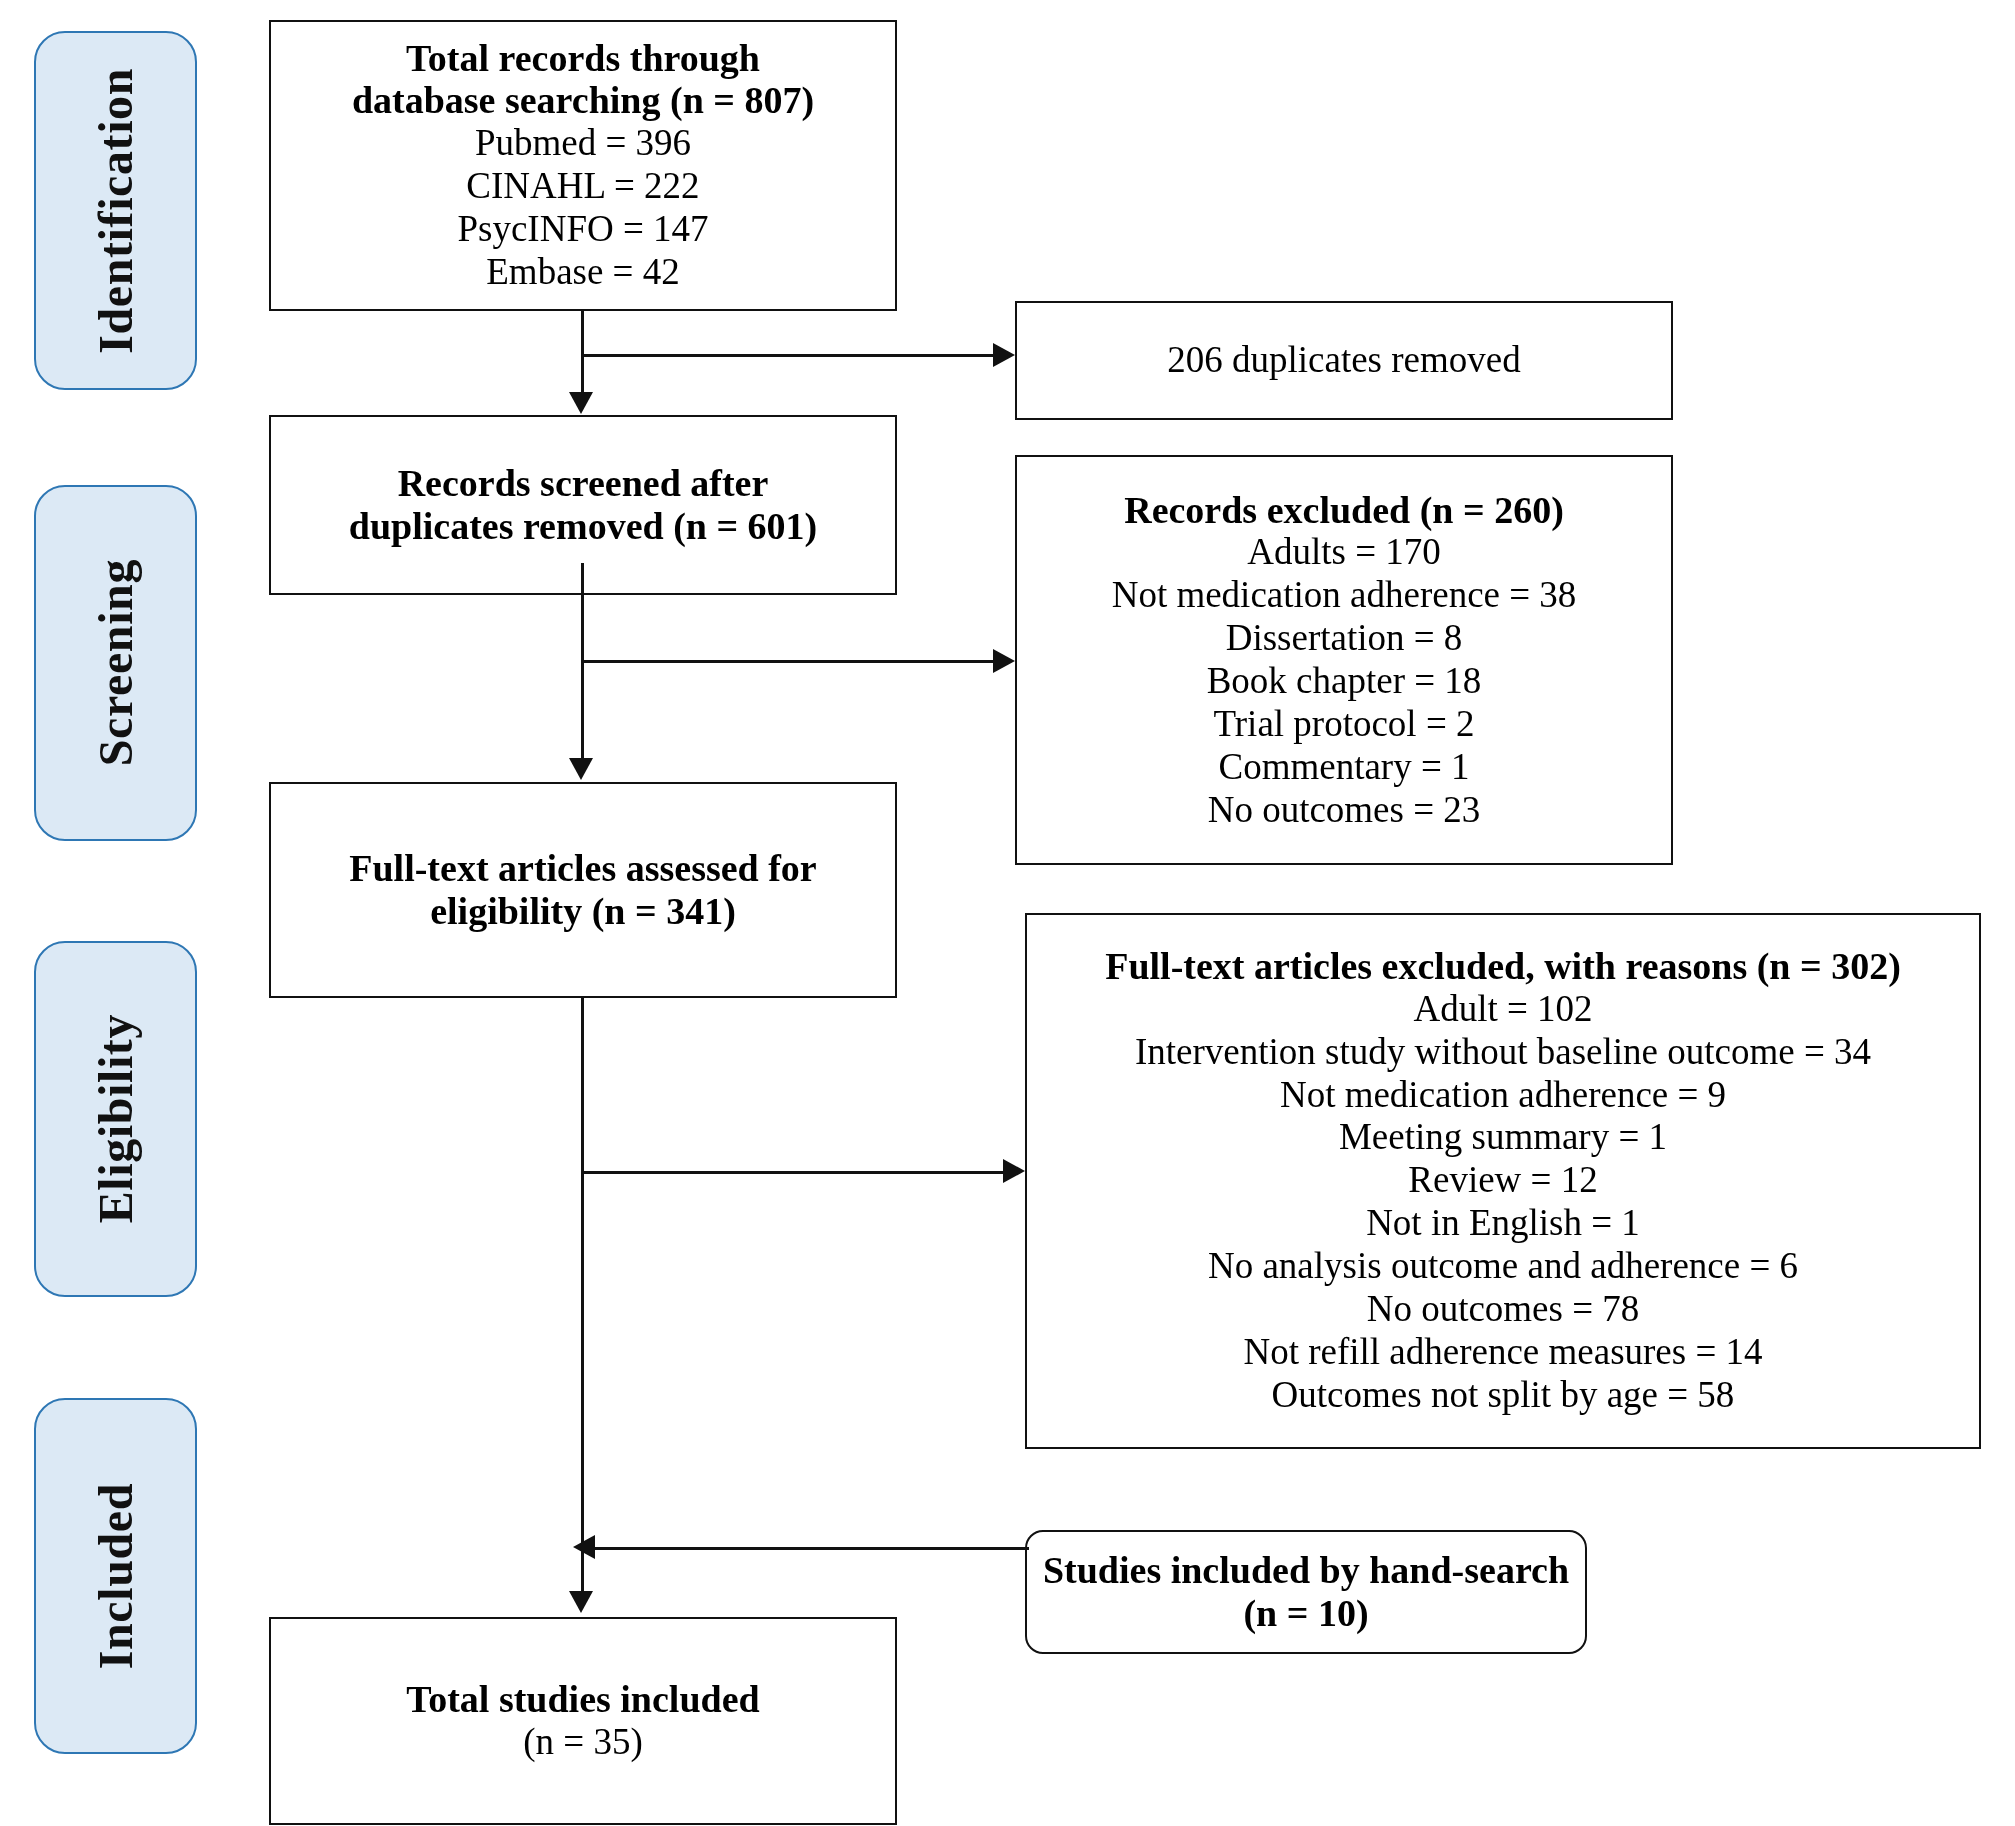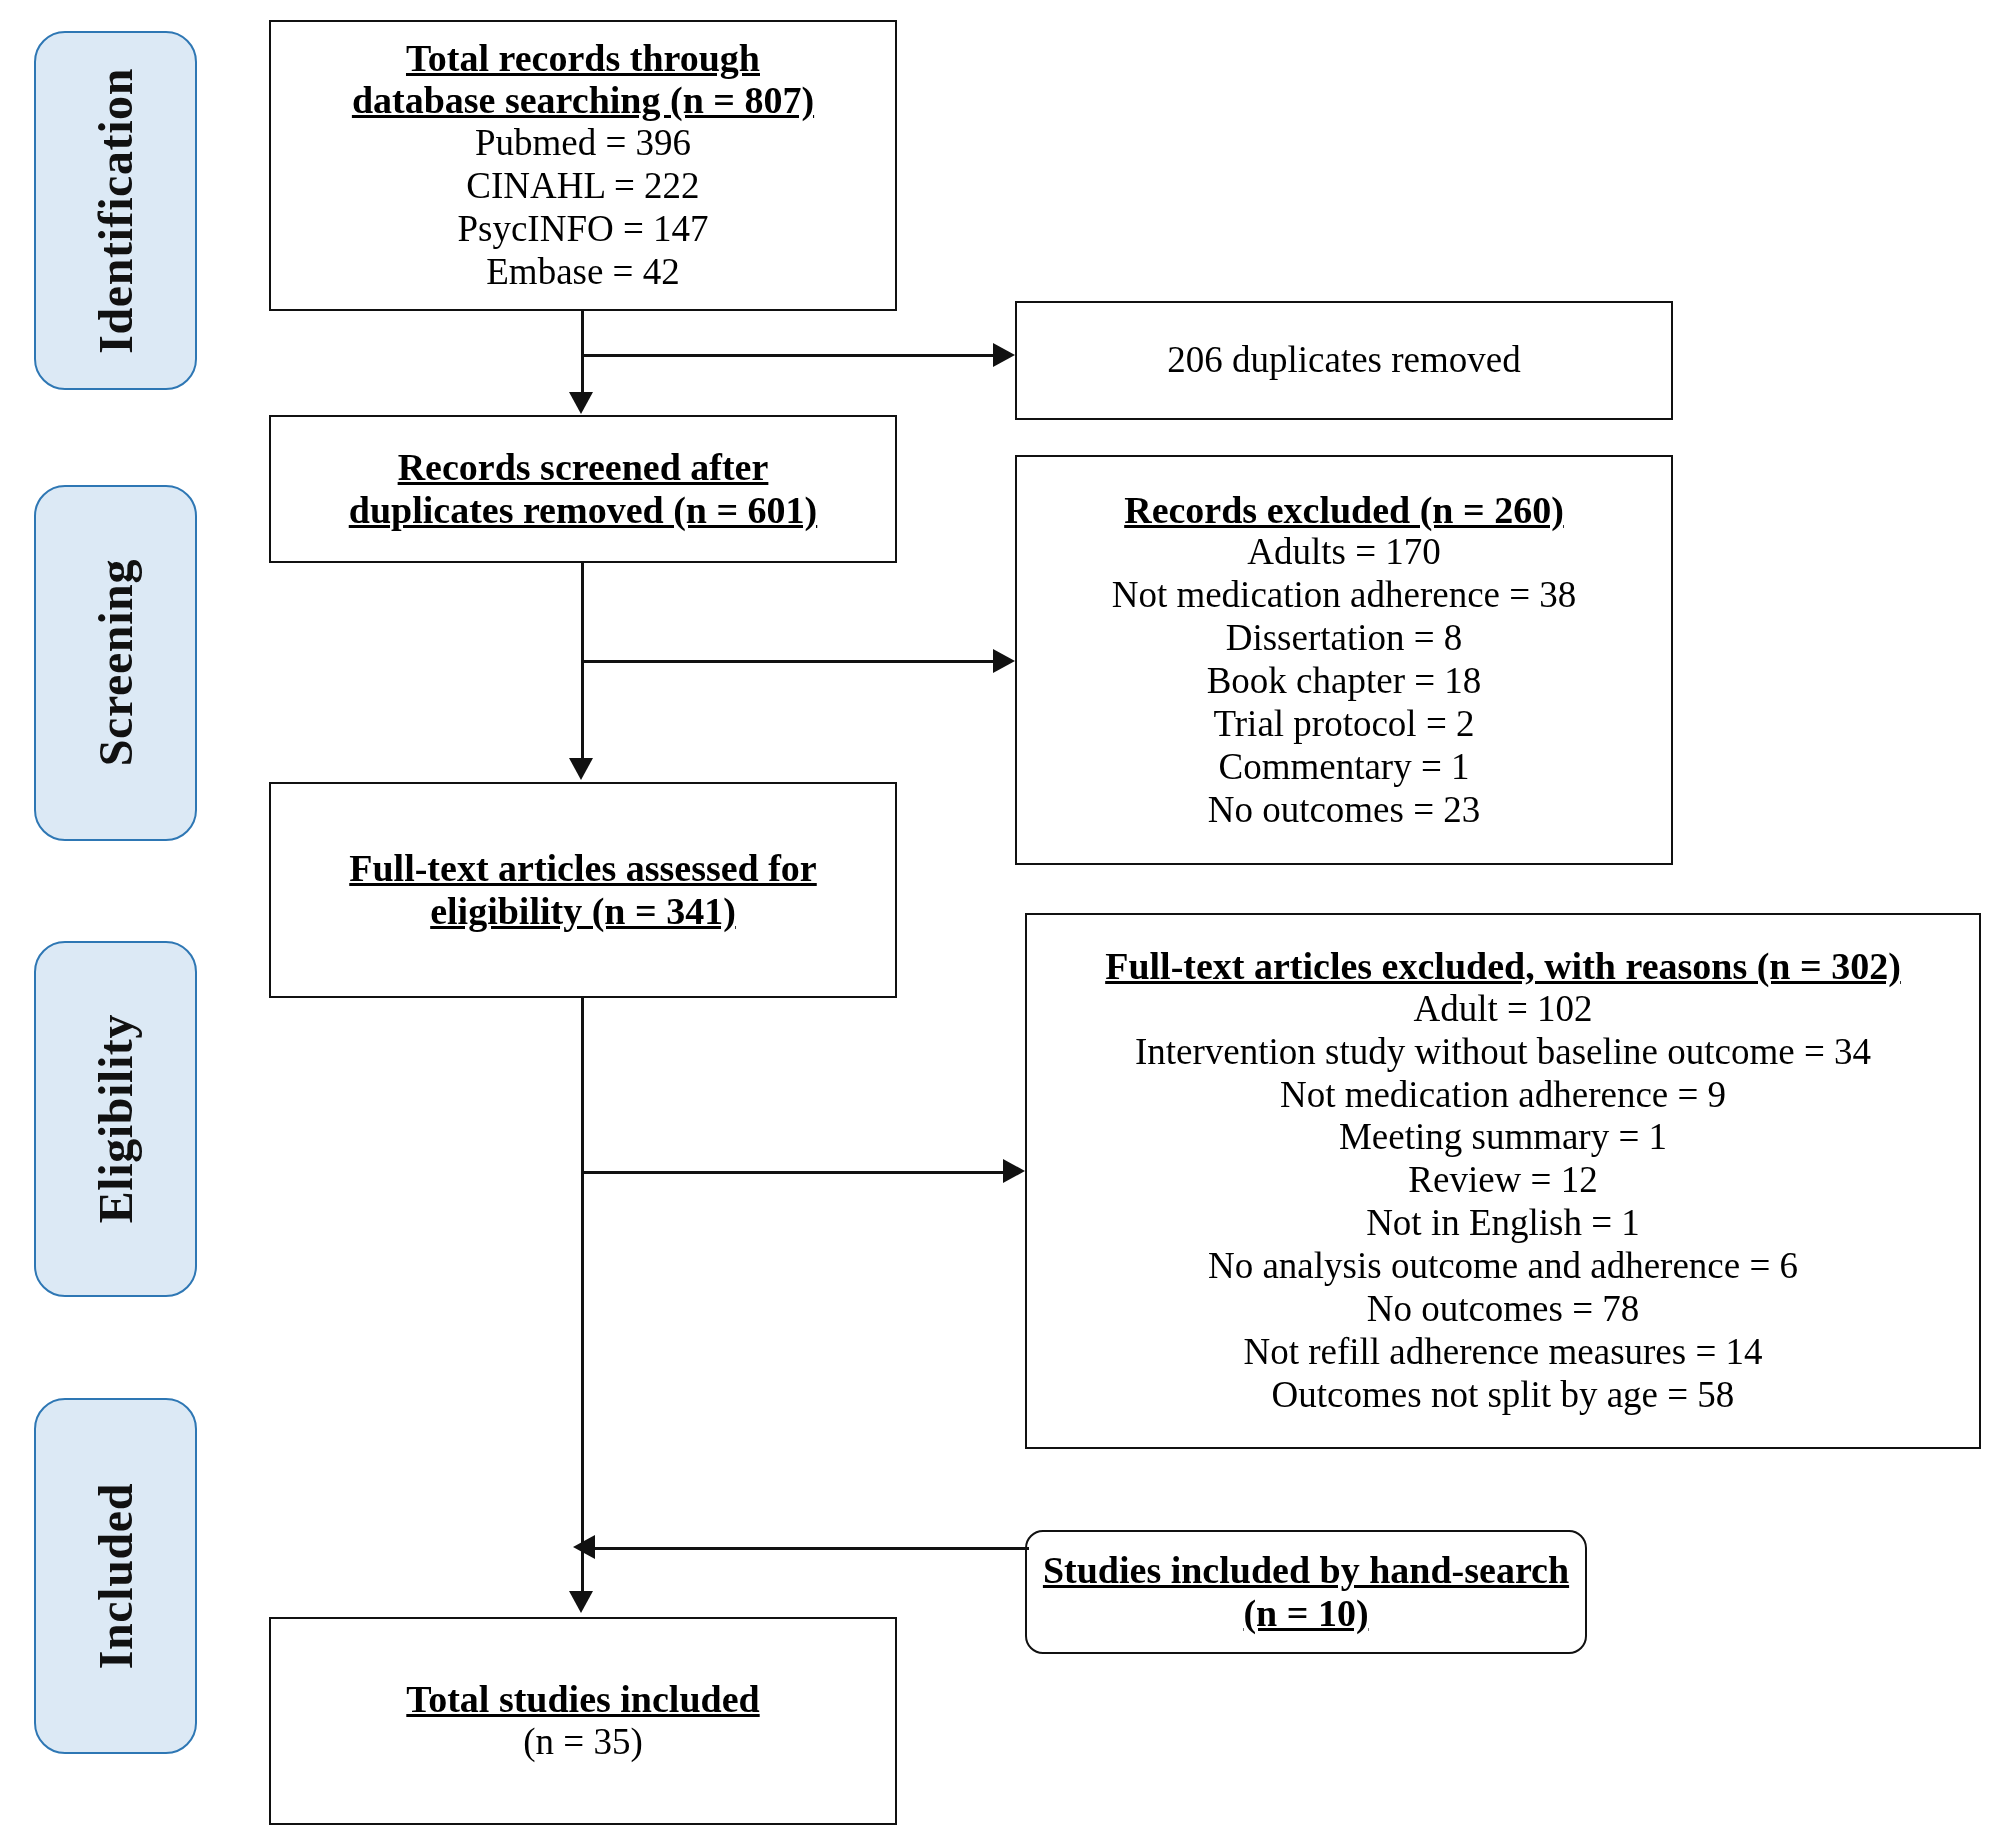--- a/index.html
+++ b/index.html
@@ -55,21 +55,20 @@
     padding: 5.6px 9px;
   }
   .node .ln {
     display: block;
     white-space: nowrap;
   }
   .ttl {
     font-weight: bold;
     font-size: 38px;
     line-height: 1.12;
-    text-decoration: underline;
   }
   .body-ln {
     font-weight: normal;
     font-size: 37px;
     line-height: 1.16;
   }
 
   
   .ln-v, .ln-h {
     position: absolute;
@@ -127,21 +126,21 @@
     <span class="ln body-ln">Pubmed = 396</span>
     <span class="ln body-ln">CINAHL = 222</span>
     <span class="ln body-ln">PsycINFO = 147</span>
     <span class="ln body-ln">Embase = 42</span>
   </div>
 
   <div class="node" style="left:1015px; top:301px; width:658px; height:119px;">
     <span class="ln body-ln">206 duplicates removed</span>
   </div>
 
-  <div class="node" style="left:269px; top:415px; width:628px; height:148px;">
+  <div class="node" style="left:269px; top:415px; width:628px; height:180px;">
     <span class="ln ttl">Records screened after</span>
     <span class="ln ttl">duplicates  removed (n = 601)</span>
   </div>
 
   <div class="node" style="left:1015px; top:455px; width:658px; height:410px;">
     <span class="ln ttl">Records excluded  (n = 260)</span>
     <span class="ln body-ln">Adults = 170</span>
     <span class="ln body-ln">Not medication adherence = 38</span>
     <span class="ln body-ln">Dissertation = 8</span>
     <span class="ln body-ln">Book chapter = 18</span>

